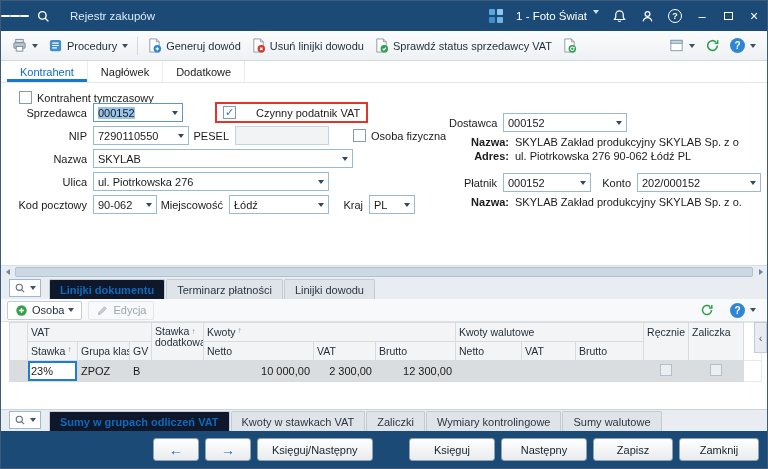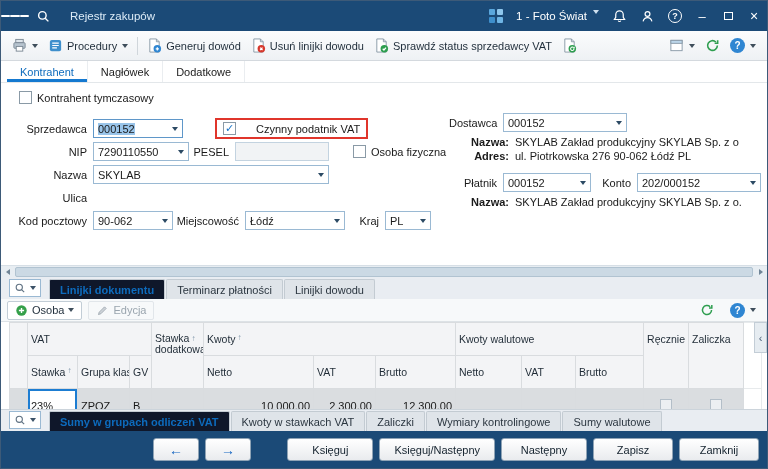--- a/index.html
+++ b/index.html
@@ -38,21 +38,21 @@
   .main-tabs{height:22px;display:flex;background:#fff;border-bottom:1px solid #e3e7ea;flex:none;padding-left:6px}
   .mtab{padding:0 13px;display:flex;align-items:center;border-right:1px solid #eaedf0;color:#222}
   .mtab.active{color:#0d6bbd;box-shadow:inset 0 -3px 0 #1579d0}
 
   
   .form-area{height:182px;position:relative;background:#fff;flex:none;font-size:11px}
   .chkrow{position:absolute;left:18px;top:8px;display:flex;align-items:center;gap:5px}
   .checkbox{width:13px;height:13px;border:1px solid #8a9aa6;background:#fff;display:inline-flex;align-items:center;justify-content:center;flex:none}
   .checkbox.checked::after{content:"✓";color:#1673c8;font-weight:bold;font-size:11px;line-height:1}
   .checkbox.dim{background:#eceff2;border-color:#b3bec8;width:12px;height:12px}
-  .panel-l{position:absolute;left:0;top:36px;width:446px}
+  .panel-l{position:absolute;left:0;top:20px;width:446px}
   .panel-r{position:absolute;left:448px;top:30px;right:6px}
   .frow{display:flex;align-items:center;height:19px;margin-bottom:4px}
   .flabel{width:92px;text-align:right;padding-right:6px;flex:none;white-space:nowrap}
   .rlabel{width:54px;text-align:right;padding-right:6px;flex:none;white-space:nowrap}
   .ilabel{width:66px;text-align:right;padding-right:6px;flex:none;font-weight:bold;white-space:nowrap}
   .combo{height:19px;border:1px solid #9ab9d3;background:#fff;display:flex;align-items:center;padding-left:4px;flex:none}
   .combo .val{flex:1;white-space:nowrap;overflow:hidden}
   .combo .darr{width:14px;height:100%;display:flex;align-items:center;justify-content:center;color:#2c4a64;flex:none}
   .combo.focused{border-color:#5f97c9}
   .combo.focused .val span{background:#99c4e9}
@@ -76,21 +76,21 @@
 
   
   .gtoolbar{height:23px;background:#f7f9fa;border-bottom:1px solid #dde2e6;display:flex;align-items:center;padding:0 6px;gap:6px;flex:none}
   .gbtn{display:flex;align-items:center;gap:4px;padding:2px 7px;border:1px solid #c2cdd6;border-radius:2px;background:#fff;color:#1f2d3a}
   .gbtn .tri-d{color:#3f4e5b}
   .gbtn.disabled{color:#9aa5ae;border-color:#e1e6ea;background:transparent}
 
   
   .grid-region{flex:1;background:#fff;position:relative;overflow:hidden}
   table.grid{border-collapse:collapse;table-layout:fixed;width:752px;margin-left:8px}
-  .grid th,.grid td{border:1px solid #d9dcdf;font-weight:normal;text-align:left;padding:10px 3px;overflow:hidden;white-space:nowrap}
+  .grid th,.grid td{border:1px solid #d9dcdf;font-weight:normal;text-align:left;padding:3px 3px;overflow:hidden;white-space:nowrap}
   .grid thead th{background:#f3f4f6;color:#1f2b36;font-size:10.5px;height:14px;vertical-align:top}
   .grid thead .two-line{line-height:11px}
   .grid td{height:17px;background:#dadde0;font-size:11px}
   .grid td.num{text-align:right}
   .grid td.cb{text-align:center}
   .grid td.focus{background:#fff;box-shadow:inset 0 0 0 2px #1d7dd2}
   .grid td.filler,.grid th.filler{background:#fff;border-color:#e7eaec}
   .sort::after{content:"↑";font-size:8px;color:#7e95a9;margin-left:2px;vertical-align:top}
   .collapse-btn{position:absolute;top:0;right:0;width:13px;height:31px;background:#e6ecf1;border:1px solid #c3cdd6;color:#4c627a;display:flex;align-items:center;justify-content:center;font-size:11px}
   .collapse-btn::after{content:"‹"}
@@ -284,33 +284,39 @@
               <span class="tri-d"></span>
             </span>
         </div>
         <span class="flabel" style="width:46px">PESEL</span>
         <div class="field-disabled"><span></span></div>
         <span class="checkbox" style="margin-left:24px"></span>
         <span style="margin-left:5px">Osoba fizyczna</span>
       </div>
       <div class="frow">
         <span class="flabel">Nazwa</span>
+        <div class="combo" style="width:260px">
+          <span class="val">SKYLAB</span>
+          <span class="darr">
+              <span class="tri-d"></span>
+            </span>
+        </div>
+      </div>
+      <div class="frow">
+        <span class="flabel">Ulica</span>
         <div class="combo" style="width:236px">
-          <span class="val">SKYLAB</span>
-          <span class="darr">
-              <span class="tri-d"></span>
-            </span>
-        </div>
-      </div>
-      <div class="frow">
-        <span class="flabel">Ulica</span>
+          <span class="val">ul. Piotrkowska 276</span>
+          <span class="darr">
+              <span class="tri-d"></span>
+            </span>
+        </div>
       </div>
       <div class="frow">
         <span class="flabel">Kod pocztowy</span>
-        <div class="combo" style="width:80px">
+        <div class="combo" style="width:64px">
           <span class="val">90-062</span>
           <span class="darr">
               <span class="tri-d"></span>
             </span>
         </div>
         <span class="flabel" style="width:72px">Miejscowość</span>
         <div class="combo" style="width:100px">
           <span class="val">Łódź</span>
           <span class="darr">
               <span class="tri-d"></span>
@@ -504,20 +510,20 @@
     <div class="stab">Kwoty w stawkach VAT</div>
     <div class="stab">Zaliczki</div>
     <div class="stab">Wymiary kontrolingowe</div>
     <div class="stab">Sumy walutowe</div>
   </div>
 
   <div class="footer">
     <div class="fsp"></div>
     <div class="fbtn arrow arrow-l"></div>
     <div class="fbtn arrow arrow-r"></div>
+    <div class="fbtn minw108">Księguj/Następny</div>
     <div class="fbtn minw86 ml-auto">Księguj</div>
-    <div class="fbtn minw108">Księguj/Następny</div>
     <div class="fbtn minw86">Następny</div>
     <div class="fbtn minw80">Zapisz</div>
     <div class="fbtn minw80">Zamknij</div>
   </div>
 
 </div>
 
 </body></html>

